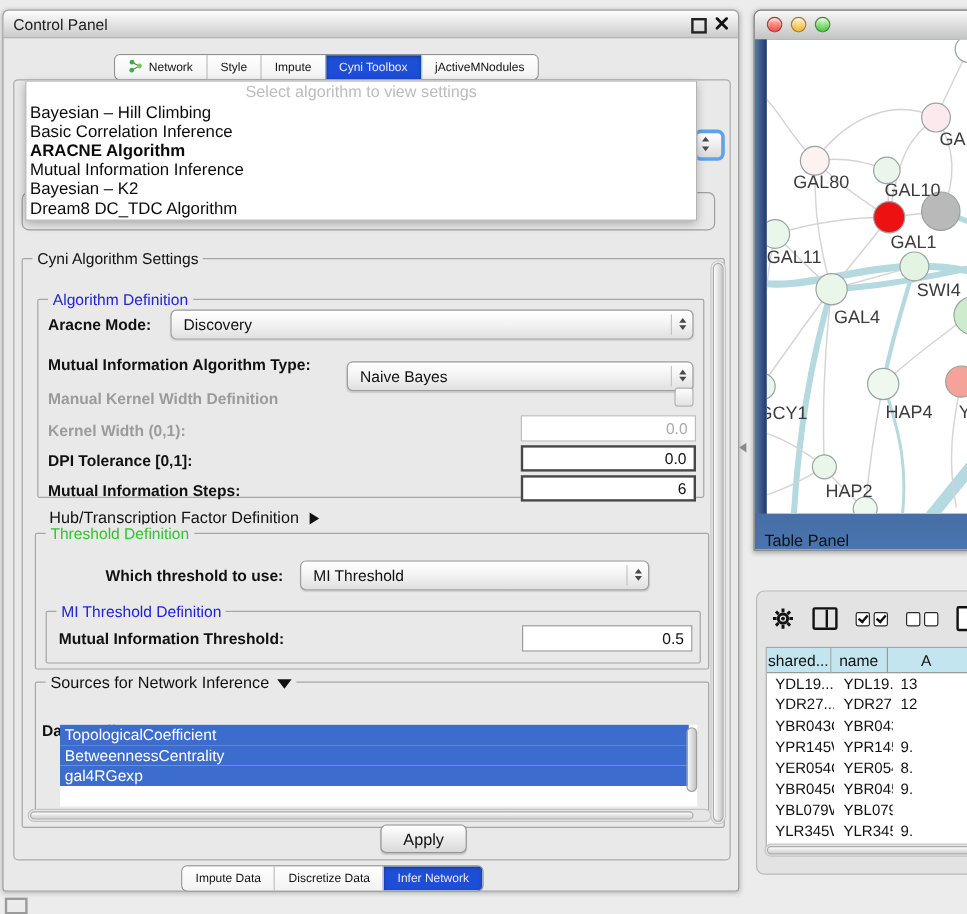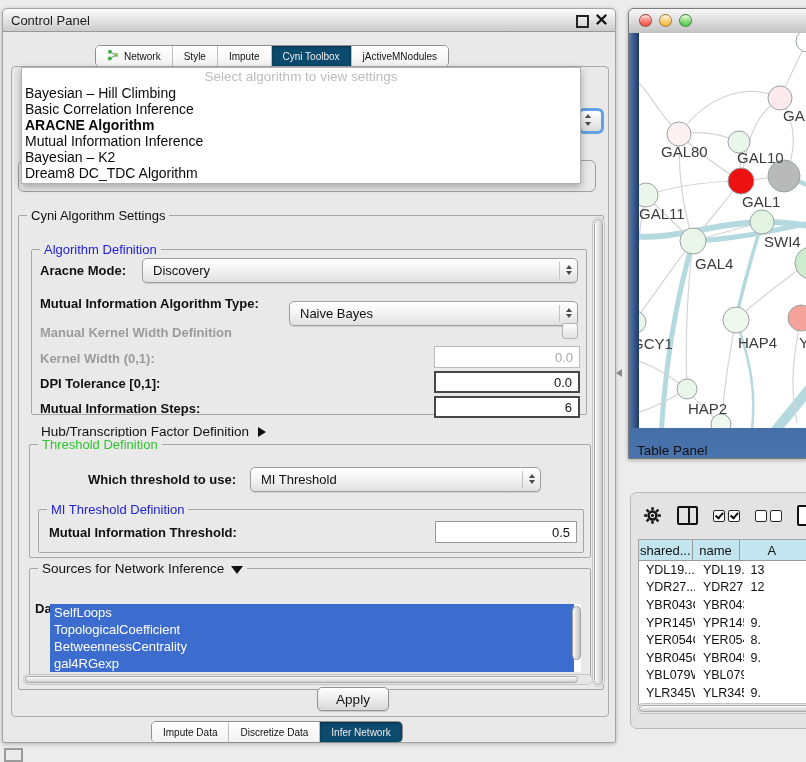--- a/index.html
+++ b/index.html
@@ -11,21 +11,21 @@
   .titlebar{left:0;top:0;right:0;height:22px;background:linear-gradient(#fdfdfd,#cbcbcb);border-bottom:1px solid #989898;border-radius:5px 5px 0 0;}
   .win-title{left:8px;top:4px;font-size:13px;color:#1c1c1c;}
   .float-ic{right:26px;top:6px;width:9px;height:9px;border:2px solid #222;background:transparent;}
   .close-ic{right:8px;top:5px;width:11px;height:11px;}
   .close-ic svg{display:block;}
 
   
   .pill{display:flex;background:#fff;border:1px solid #8f8f8f;border-radius:5px;overflow:hidden;height:22px;box-sizing:border-box;align-items:stretch;}
   .tab{padding:0 11px;display:flex;align-items:center;gap:5px;font-size:10px;color:#111;border-left:1px solid #bdbdbd;background:linear-gradient(#ffffff,#f2f2f2);white-space:nowrap;cursor:default;}
   .tab:first-child{border-left:none;}
-  .tab.sel{background:#0c4a6e;color:#ececec;box-shadow:inset 0 1px 3px rgba(0,0,0,.35);}
+  .tab.sel{background:#1d4ed8;color:#ececec;box-shadow:inset 0 1px 3px rgba(0,0,0,.35);}
   .toptabs{left:92px;top:36px;}
   .bottabs{left:148px;top:712px;}
 
   
   .panel{left:8px;top:57px;width:596px;height:649px;border:1px solid #ababab;border-radius:4px;background:#e9e9e9;}
 
   
   .bg-combo2{left:6px;top:93px;width:576px;height:30px;border:1px solid #9f9f9f;border-radius:6px;background:#e9e9e9;}
   .bg-combo2 .ghost{position:absolute;left:28px;top:7px;color:#b2b2b2;font-size:13.5px;white-space:nowrap;}
   .bg-combo1{left:566px;top:41px;width:26px;height:26px;border:3px solid #62a1e6;border-radius:6px;background:linear-gradient(#fff,#dcdcdc);box-sizing:border-box;}
@@ -239,21 +239,20 @@
           <div class="fld lite" style="left:396px;top:11px;width:142px;">
               <span>0.5</span>
             </div>
         </div>
       </div>
 
       <div class="fs" style="left:10px;top:352px;width:560px;height:107px;">
         <span class="leg" style="font-size:13.5px;"><span>Sources for Network Inference</span><span class="tri-down-lg"></span></span>
         <span class="lbl b" style="left:5px;top:32px;">Data Attributes</span>
         <div class="alist" style="left:20px;top:35px;width:531px;height:68px;" id="attr-list">
-          <div class="aitem">SelfLoops</div>
             <div class="aitem">TopologicalCoefficient</div>
             <div class="aitem">BetweennessCentrality</div>
             <div class="aitem">gal4RGexp</div>
             <span class="vthumb"></span>
         </div>
       </div>
 
       <div class="hscroll" style="left:4px;bottom:4px;width:570px;">
           <span class="thumb"></span>
         </div>

